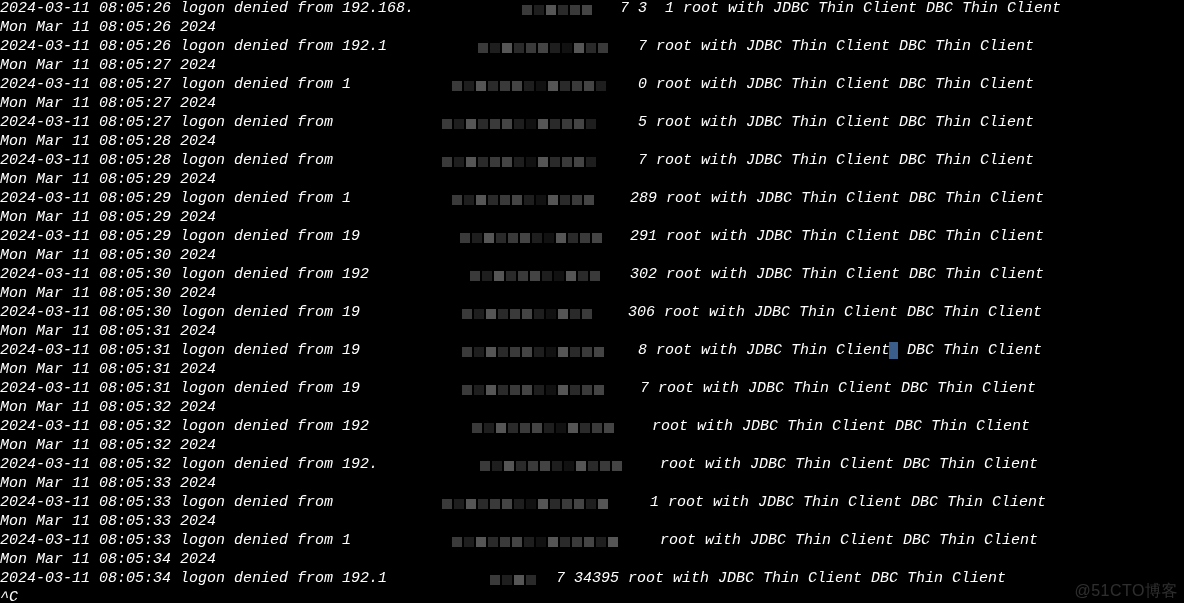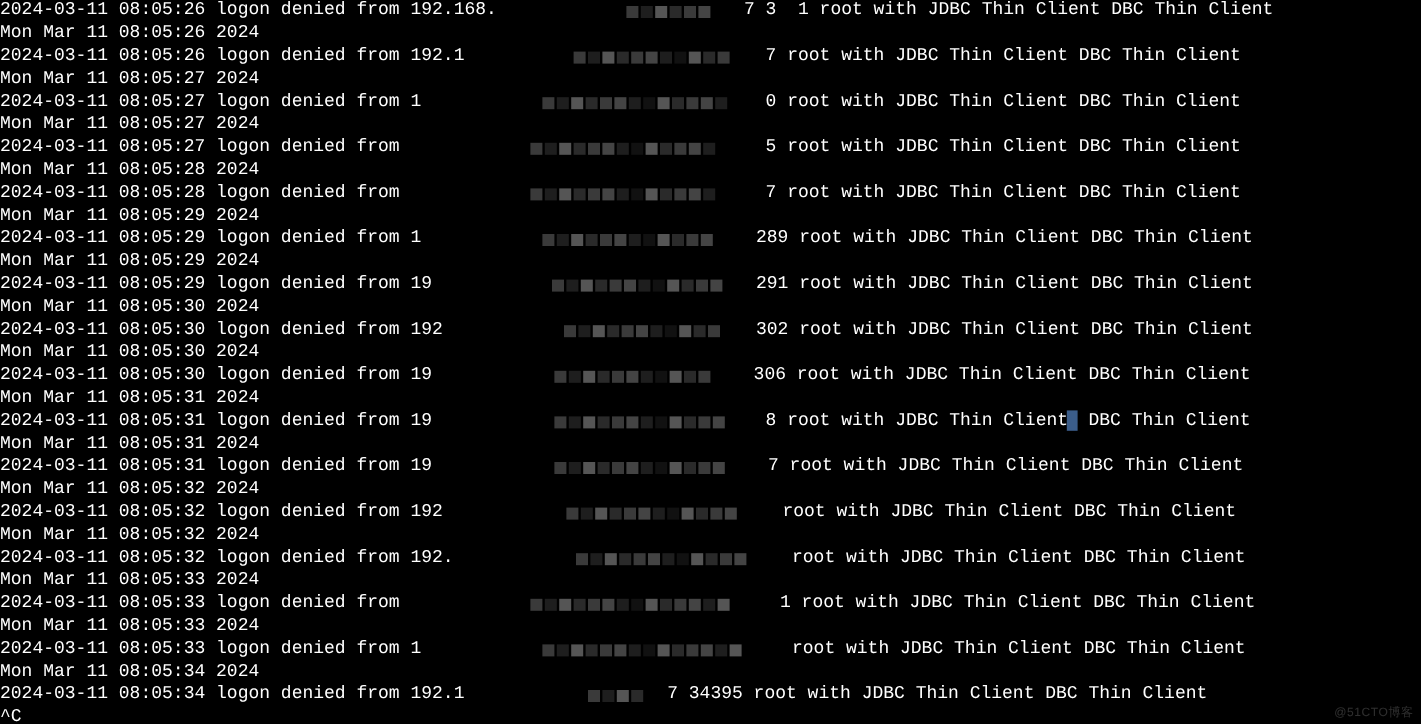--- a/index.html
+++ b/index.html
@@ -14,20 +14,21 @@
     height: 603px;
     overflow: hidden;
   }
   .terminal {
     padding: 0;
     white-space: pre;
   }
   .line {
     position: relative;
     height: 19px;
+    font-style: italic;
   }
   .blur-zone {
     position: absolute;
     top: 0;
     height: 19px;
     background: #000;
     display: flex;
     gap: 2px;
     padding: 0 2px;
     align-items: center;
@@ -50,21 +51,21 @@
     height: 17px;
     background: #3b5d8a;
     vertical-align: text-bottom;
     margin-left: -1px;
   }
   .watermark {
     position: absolute;
     right: 6px;
     bottom: 2px;
     color: rgba(255,255,255,0.18);
-    font-size: 10px;
+    font-size: 16px;
     font-family: sans-serif;
     letter-spacing: 0.5px;
     margin-top: 13px;
   }
 </style>
 </head>
 <body>
 
 <div class="terminal" id="term"><div class="line"><span>2024-03-11 08:05:26 logon denied from 192.168.</span><span class="blur-zone" style="left: 520px; width: 96px;"><span class="px a"></span><span class="px b"></span><span class="px c"></span><span class="px d"></span><span class="px a"></span><span class="px e"></span></span><span style="position: absolute; left: 620px; top: 0px;">7 3  1 root with JDBC Thin Client DBC Thin Client</span></div><div class="line">Mon Mar 11 08:05:26 2024</div><div class="line"><span>2024-03-11 08:05:26 logon denied from 192.1</span><span class="blur-zone" style="left: 476px; width: 158px;"><span class="px a"></span><span class="px b"></span><span class="px c"></span><span class="px d"></span><span class="px a"></span><span class="px e"></span><span class="px b"></span><span class="px f"></span><span class="px c"></span><span class="px d"></span><span class="px a"></span></span><span style="position: absolute; left: 638px; top: 0px;">7 root with JDBC Thin Client DBC Thin Client</span></div><div class="line">Mon Mar 11 08:05:27 2024</div><div class="line"><span>2024-03-11 08:05:27 logon denied from 1</span><span class="blur-zone" style="left: 450px; width: 184px;"><span class="px a"></span><span class="px b"></span><span class="px c"></span><span class="px d"></span><span class="px a"></span><span class="px e"></span><span class="px b"></span><span class="px f"></span><span class="px c"></span><span class="px d"></span><span class="px a"></span><span class="px e"></span><span class="px b"></span></span><span style="position: absolute; left: 638px; top: 0px;">0 root with JDBC Thin Client DBC Thin Client</span></div><div class="line">Mon Mar 11 08:05:27 2024</div><div class="line"><span>2024-03-11 08:05:27 logon denied from </span><span class="blur-zone" style="left: 440px; width: 194px;"><span class="px a"></span><span class="px b"></span><span class="px c"></span><span class="px d"></span><span class="px a"></span><span class="px e"></span><span class="px b"></span><span class="px f"></span><span class="px c"></span><span class="px d"></span><span class="px a"></span><span class="px e"></span><span class="px b"></span></span><span style="position: absolute; left: 638px; top: 0px;">5 root with JDBC Thin Client DBC Thin Client</span></div><div class="line">Mon Mar 11 08:05:28 2024</div><div class="line"><span>2024-03-11 08:05:28 logon denied from </span><span class="blur-zone" style="left: 440px; width: 194px;"><span class="px a"></span><span class="px b"></span><span class="px c"></span><span class="px d"></span><span class="px a"></span><span class="px e"></span><span class="px b"></span><span class="px f"></span><span class="px c"></span><span class="px d"></span><span class="px a"></span><span class="px e"></span><span class="px b"></span></span><span style="position: absolute; left: 638px; top: 0px;">7 root with JDBC Thin Client DBC Thin Client</span></div><div class="line">Mon Mar 11 08:05:29 2024</div><div class="line"><span>2024-03-11 08:05:29 logon denied from 1</span><span class="blur-zone" style="left: 450px; width: 176px;"><span class="px a"></span><span class="px b"></span><span class="px c"></span><span class="px d"></span><span class="px a"></span><span class="px e"></span><span class="px b"></span><span class="px f"></span><span class="px c"></span><span class="px d"></span><span class="px a"></span><span class="px e"></span></span><span style="position: absolute; left: 630px; top: 0px;">289 root with JDBC Thin Client DBC Thin Client</span></div><div class="line">Mon Mar 11 08:05:29 2024</div><div class="line"><span>2024-03-11 08:05:29 logon denied from 19</span><span class="blur-zone" style="left: 458px; width: 168px;"><span class="px a"></span><span class="px b"></span><span class="px c"></span><span class="px d"></span><span class="px a"></span><span class="px e"></span><span class="px b"></span><span class="px f"></span><span class="px c"></span><span class="px d"></span><span class="px a"></span><span class="px e"></span></span><span style="position: absolute; left: 630px; top: 0px;">291 root with JDBC Thin Client DBC Thin Client</span></div><div class="line">Mon Mar 11 08:05:30 2024</div><div class="line"><span>2024-03-11 08:05:30 logon denied from 192</span><span class="blur-zone" style="left: 468px; width: 158px;"><span class="px a"></span><span class="px b"></span><span class="px c"></span><span class="px d"></span><span class="px a"></span><span class="px e"></span><span class="px b"></span><span class="px f"></span><span class="px c"></span><span class="px d"></span><span class="px a"></span></span><span style="position: absolute; left: 630px; top: 0px;">302 root with JDBC Thin Client DBC Thin Client</span></div><div class="line">Mon Mar 11 08:05:30 2024</div><div class="line"><span>2024-03-11 08:05:30 logon denied from 19</span><span class="blur-zone" style="left: 460px; width: 164px;"><span class="px a"></span><span class="px b"></span><span class="px c"></span><span class="px d"></span><span class="px a"></span><span class="px e"></span><span class="px b"></span><span class="px f"></span><span class="px c"></span><span class="px d"></span><span class="px a"></span></span><span style="position: absolute; left: 628px; top: 0px;">306 root with JDBC Thin Client DBC Thin Client</span></div><div class="line">Mon Mar 11 08:05:31 2024</div><div class="line"><span>2024-03-11 08:05:31 logon denied from 19</span><span class="blur-zone" style="left: 460px; width: 174px;"><span class="px a"></span><span class="px b"></span><span class="px c"></span><span class="px d"></span><span class="px a"></span><span class="px e"></span><span class="px b"></span><span class="px f"></span><span class="px c"></span><span class="px d"></span><span class="px a"></span><span class="px e"></span></span><span style="position: absolute; left: 638px; top: 0px;">8 root with JDBC Thin Client<span class="cursor"></span> DBC Thin Client</span></div><div class="line">Mon Mar 11 08:05:31 2024</div><div class="line"><span>2024-03-11 08:05:31 logon denied from 19</span><span class="blur-zone" style="left: 460px; width: 176px;"><span class="px a"></span><span class="px b"></span><span class="px c"></span><span class="px d"></span><span class="px a"></span><span class="px e"></span><span class="px b"></span><span class="px f"></span><span class="px c"></span><span class="px d"></span><span class="px a"></span><span class="px e"></span></span><span style="position: absolute; left: 640px; top: 0px;">7 root with JDBC Thin Client DBC Thin Client</span></div><div class="line">Mon Mar 11 08:05:32 2024</div><div class="line"><span>2024-03-11 08:05:32 logon denied from 192</span><span class="blur-zone" style="left: 470px; width: 178px;"><span class="px a"></span><span class="px b"></span><span class="px c"></span><span class="px d"></span><span class="px a"></span><span class="px e"></span><span class="px b"></span><span class="px f"></span><span class="px c"></span><span class="px d"></span><span class="px a"></span><span class="px e"></span></span><span style="position: absolute; left: 652px; top: 0px;">root with JDBC Thin Client DBC Thin Client</span></div><div class="line">Mon Mar 11 08:05:32 2024</div><div class="line"><span>2024-03-11 08:05:32 logon denied from 192.</span><span class="blur-zone" style="left: 478px; width: 178px;"><span class="px a"></span><span class="px b"></span><span class="px c"></span><span class="px d"></span><span class="px a"></span><span class="px e"></span><span class="px b"></span><span class="px f"></span><span class="px c"></span><span class="px d"></span><span class="px a"></span><span class="px e"></span></span><span style="position: absolute; left: 660px; top: 0px;">root with JDBC Thin Client DBC Thin Client</span></div><div class="line">Mon Mar 11 08:05:33 2024</div><div class="line"><span>2024-03-11 08:05:33 logon denied from </span><span class="blur-zone" style="left: 440px; width: 206px;"><span class="px a"></span><span class="px b"></span><span class="px c"></span><span class="px d"></span><span class="px a"></span><span class="px e"></span><span class="px b"></span><span class="px f"></span><span class="px c"></span><span class="px d"></span><span class="px a"></span><span class="px e"></span><span class="px b"></span><span class="px c"></span></span><span style="position: absolute; left: 650px; top: 0px;">1 root with JDBC Thin Client DBC Thin Client</span></div><div class="line">Mon Mar 11 08:05:33 2024</div><div class="line"><span>2024-03-11 08:05:33 logon denied from 1</span><span class="blur-zone" style="left: 450px; width: 206px;"><span class="px a"></span><span class="px b"></span><span class="px c"></span><span class="px d"></span><span class="px a"></span><span class="px e"></span><span class="px b"></span><span class="px f"></span><span class="px c"></span><span class="px d"></span><span class="px a"></span><span class="px e"></span><span class="px b"></span><span class="px c"></span></span><span style="position: absolute; left: 660px; top: 0px;">root with JDBC Thin Client DBC Thin Client</span></div><div class="line">Mon Mar 11 08:05:34 2024</div><div class="line"><span>2024-03-11 08:05:34 logon denied from 192.1</span><span class="blur-zone" style="left: 488px; width: 64px;"><span class="px a"></span><span class="px b"></span><span class="px c"></span><span class="px d"></span></span><span style="position: absolute; left: 556px; top: 0px;">7 34395 root with JDBC Thin Client DBC Thin Client</span></div><div class="line">^C</div></div>
 <div class="watermark">@51CTO博客</div>

